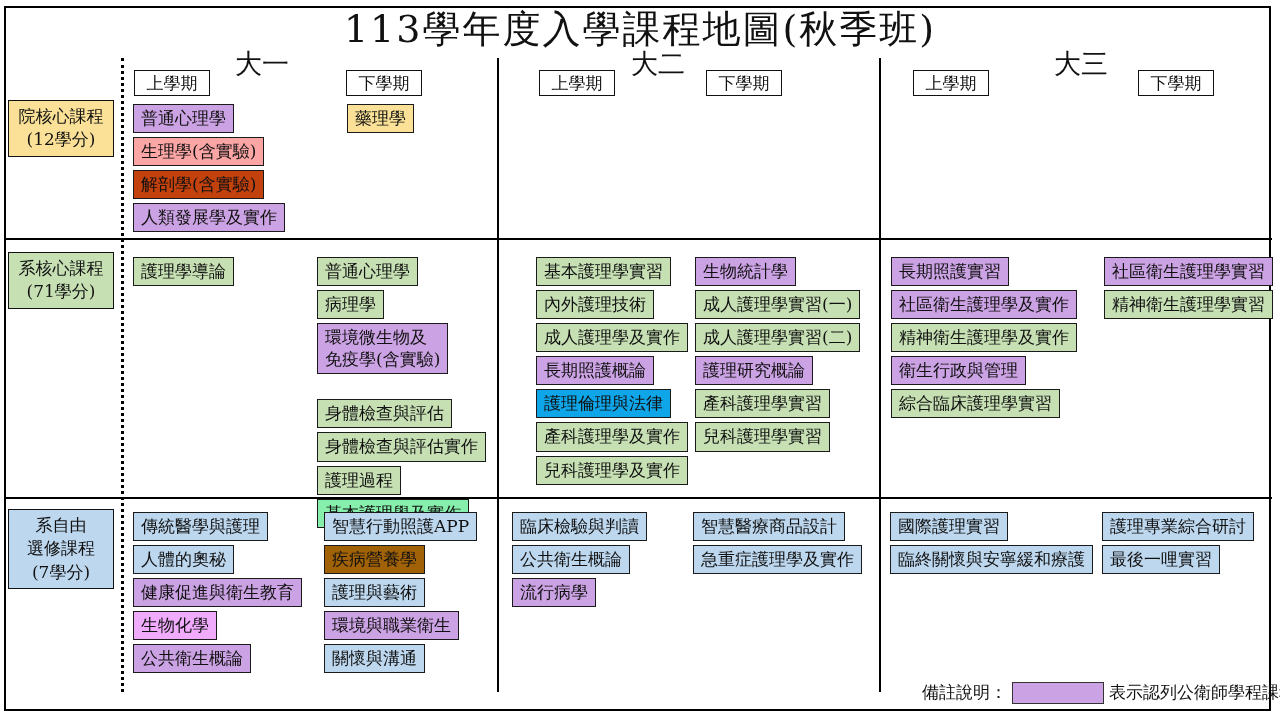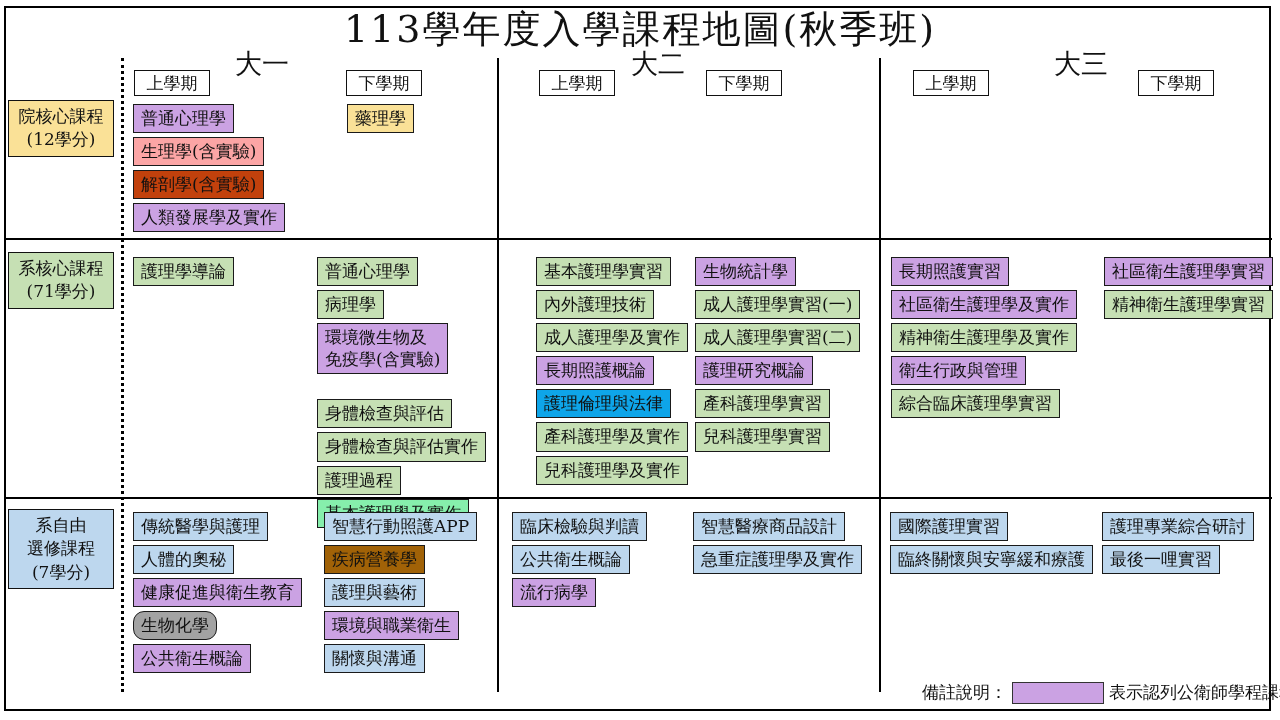--- a/index.html
+++ b/index.html
@@ -103,21 +103,21 @@
         <div class="course" style="background: rgb(198, 224, 180);">綜合臨床護理學實習</div>
       </div>
       <div class="cell" style="left: 1104px; top: 257px;">
         <div class="course" style="background: rgb(203, 162, 227);">社區衛生護理學實習</div>
         <div class="course" style="background: rgb(198, 224, 180);">精神衛生護理學實習</div>
       </div>
       <div class="cell" style="left: 133px; top: 512px;">
         <div class="course" style="background: rgb(189, 215, 238);">傳統醫學與護理</div>
         <div class="course" style="background: rgb(189, 215, 238);">人體的奧秘</div>
         <div class="course" style="background: rgb(203, 162, 227);">健康促進與衛生教育</div>
-        <div class="course" style="background: #a3a3a3; border-radius: 11px;">生物化學</div>
+        <div class="course" style="background: #f0abfc;">生物化學</div>
         <div class="course" style="background: rgb(203, 162, 227);">公共衛生概論</div>
       </div>
       <div class="cell" style="left: 324px; top: 512px;">
         <div class="course" style="background: rgb(189, 215, 238);">智慧行動照護APP</div>
         <div class="course" style="background: #a16207;">疾病營養學</div>
         <div class="course" style="background: rgb(189, 215, 238);">護理與藝術</div>
         <div class="course" style="background: rgb(203, 162, 227);">環境與職業衛生</div>
         <div class="course" style="background: rgb(189, 215, 238);">關懷與溝通</div>
       </div>
       <div class="cell" style="left: 512px; top: 512px;">

